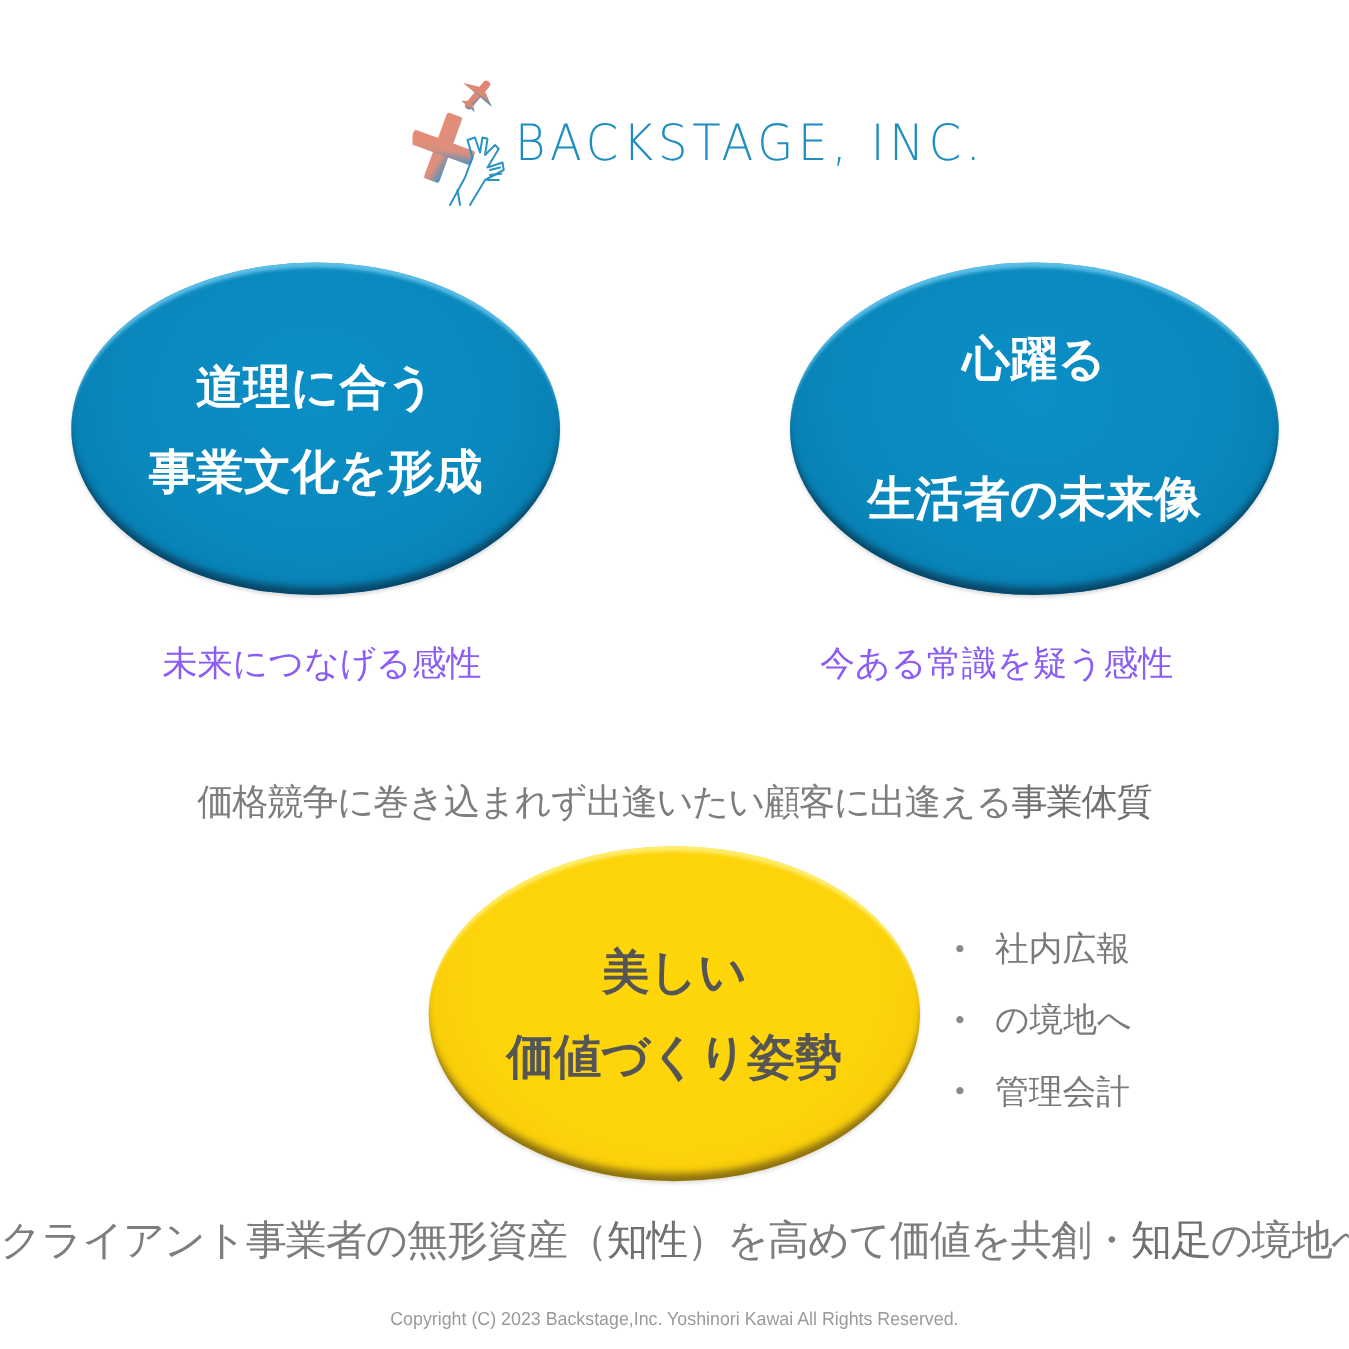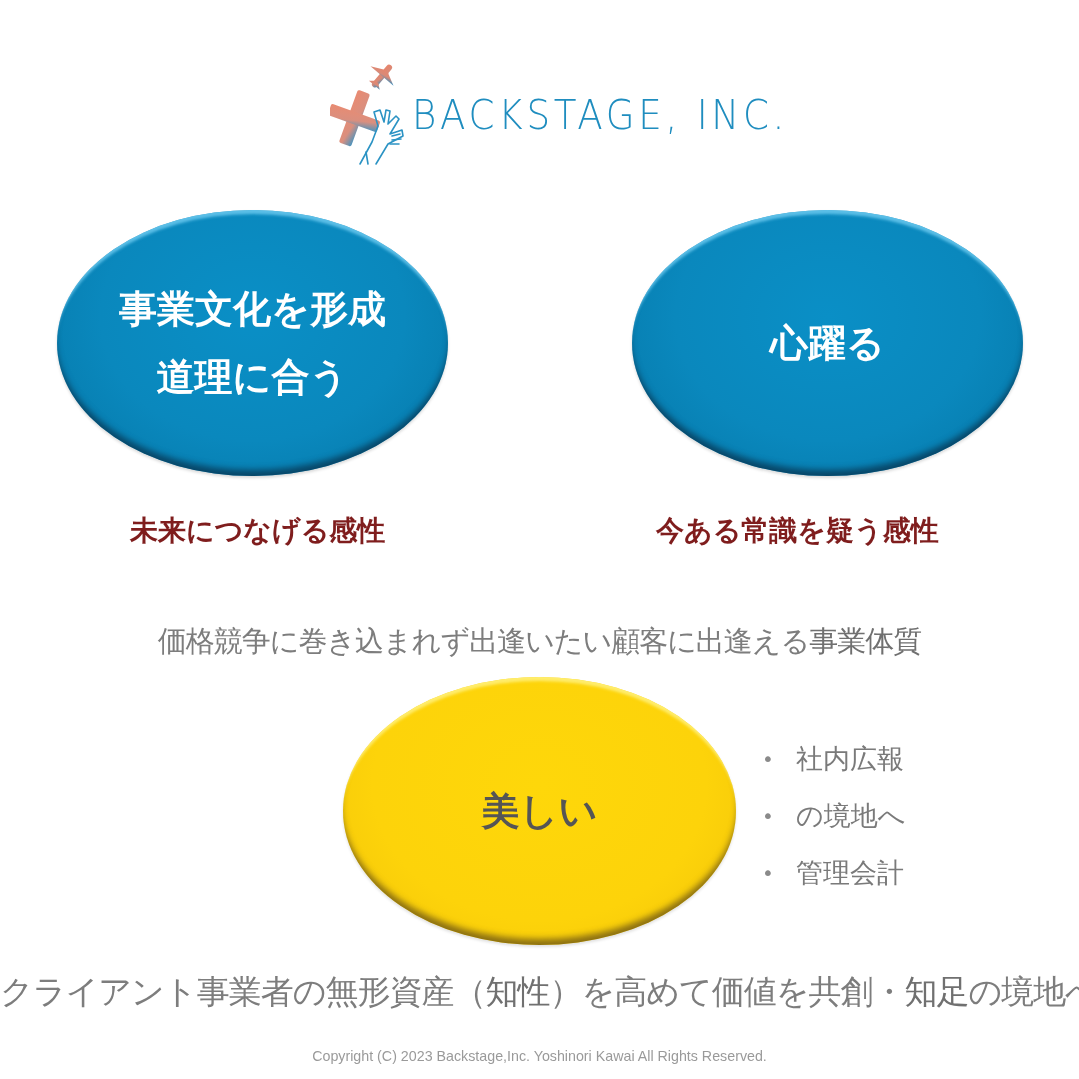--- a/index.html
+++ b/index.html
@@ -83,23 +83,23 @@
     }
     .ellipse .line + .line { margin-top: 30px; }
 
     #ellipse-left  { left: 57px;  top: 210px; width: 391px; height: 266px; }
     #ellipse-right { left: 632px; top: 210px; width: 391px; height: 266px; gap: 44px; }
     #ellipse-bottom{ left: 343px; top: 677px; width: 393px; height: 268px; }
 
     
     .caption {
       position: absolute;
-      font-weight: bold;
+      font-weight: normal;
       font-size: 28px;
-      color: #7f1d1d;
+      color: #8b5cf6;
       white-space: nowrap;
     }
     #caption-left  { left: 130px; top: 512px; }
     #caption-right { left: 656px; top: 512px; }
 
     
     .statement {
       position: absolute;
       left: 0;
       width: 1079px;
@@ -186,37 +186,39 @@
     <g fill="none" stroke="#2b93c4" stroke-width="1.6" stroke-linecap="round" stroke-linejoin="round">
       <path d="M30 108 L42 86 L48 70 L44 56 L50 54 L54 66 L56 54 L60 55 L58 68 L66 60 L69 63 L60 78 L72 74 L73 80 L58 88 L46 108"></path>
       <path d="M38 108 L36 96"></path>
       <path d="M62 80 L70 78 M62 84 L71 83 M60 88 L69 88"></path>
     </g>
   </svg>
   <div class="logo-text">BACKSTAGE, INC.</div>
 </div>
 
 <div class="ellipse blue" id="ellipse-left">
+  <div class="line">道理に合う</div>
   <div class="line">事業文化を形成</div>
-  <div class="line">道理に合う</div>
 </div>
 
 <div class="ellipse blue" id="ellipse-right">
   <div class="line">心躍る</div>
+  <div class="line">生活者の未来像</div>
 </div>
 
 <div class="caption" id="caption-left">未来につなげる感性</div>
 <div class="caption" id="caption-right">今ある常識を疑う感性</div>
 
 <div class="statement" id="statement-middle">
   <span>価格競争に巻き込まれず出逢いたい顧客に出逢える</span><span class="strong">事業体質</span>
 </div>
 
 <div class="ellipse yellow" id="ellipse-bottom">
   <div class="line">美しい</div>
+  <div class="line">価値づくり姿勢</div>
 </div>
 
 <div class="methods">
   <ul>
     <li>
       <span class="bullet">•</span>
       <span>社内広報</span>
     </li>
     <li>
       <span class="bullet">•</span>

